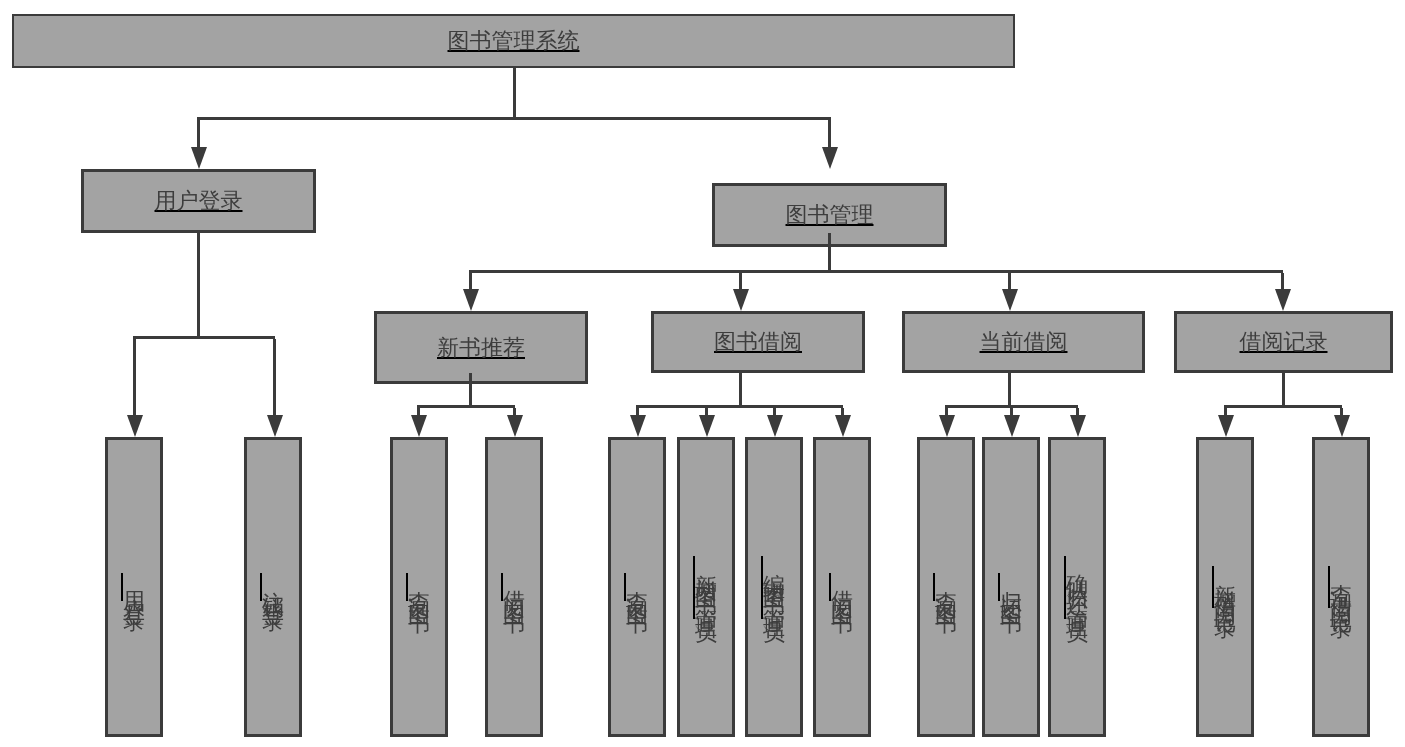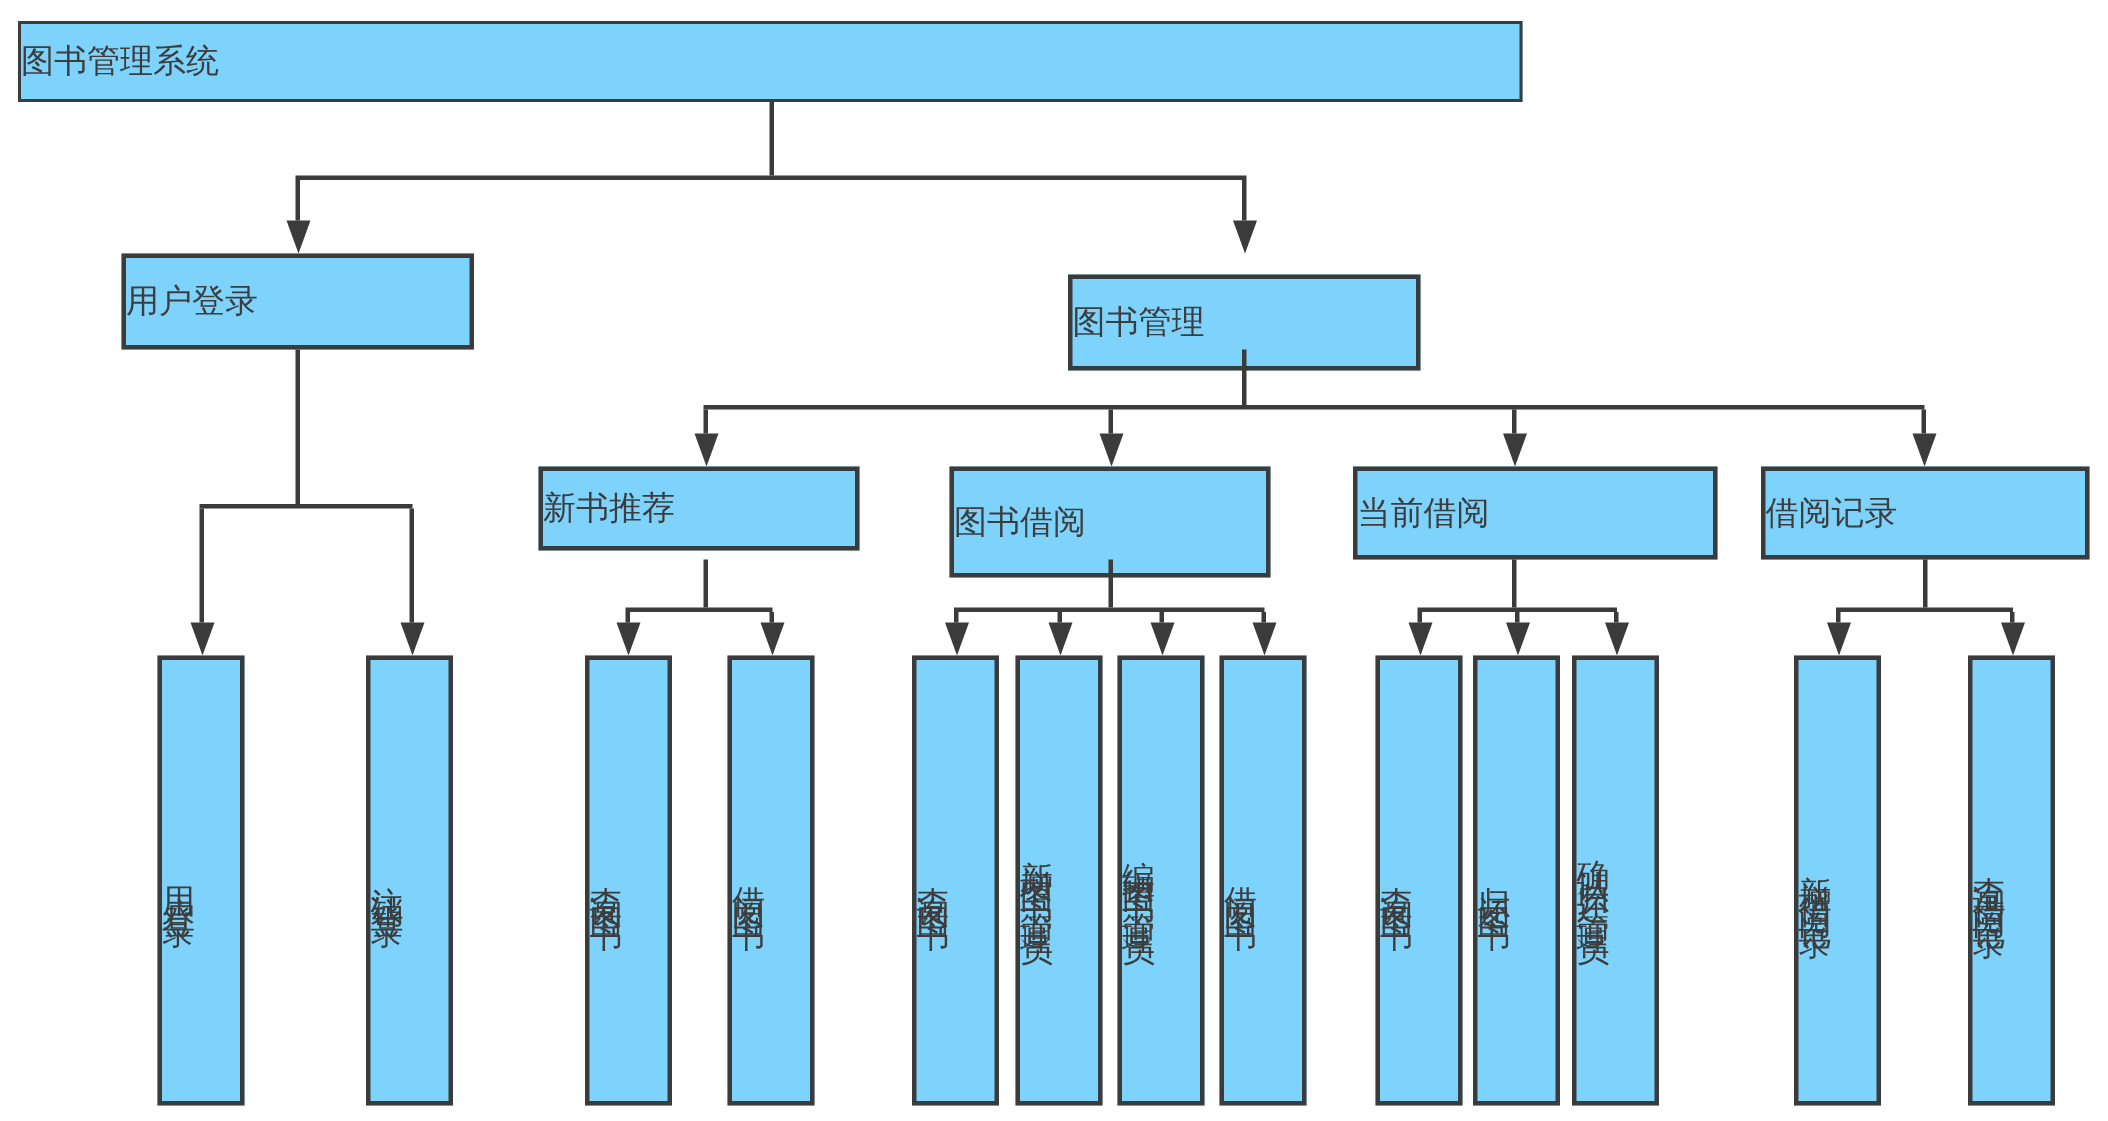--- a/index.html
+++ b/index.html
@@ -8,23 +8,25 @@
     width: 1405px;
     height: 747px;
     background: #ffffff;
     font-family: "Liberation Sans", sans-serif;
     overflow: hidden;
   }
   .node {
     position: absolute;
     box-sizing: border-box;
     border: 3px solid #3b3b3b;
-    background: #7dd3fc;
+    background: #a3a3a3;
     display: flex;
     align-items: center;
+    justify-content: center;
+    text-decoration: underline;
   }
   .node.root { border-width: 2px; }
   .lbl {
     color: #3d3d3d;
     font-size: 22px;
     line-height: 1;
     white-space: nowrap;
   }
   .vbox .lbl {
     writing-mode: vertical-rl;
@@ -89,24 +91,24 @@
   <div class="arrow" style="left:133px;top:339px;height:76px"></div>
   <div class="arrow" style="left:273px;top:339px;height:76px"></div>
 
   <div class="vline" style="left:828px;top:233px;height:37px"></div>
   <div class="hline" style="left:469px;top:270px;width:814px"></div>
   <div class="arrow" style="left:469px;top:273px;height:16px"></div>
   <div class="arrow" style="left:739px;top:273px;height:16px"></div>
   <div class="arrow" style="left:1008px;top:273px;height:16px"></div>
   <div class="arrow" style="left:1281px;top:273px;height:16px"></div>
 
-  <div class="node hbox" style="left:359px;top:311px;width:214px;height:56px">
+  <div class="node hbox" style="left:374px;top:311px;width:214px;height:73px">
     <span class="lbl">新书推荐</span>
   </div>
-  <div class="node hbox" style="left:633px;top:311px;width:214px;height:74px">
+  <div class="node hbox" style="left:651px;top:311px;width:214px;height:62px">
     <span class="lbl">图书借阅</span>
   </div>
   <div class="node hbox" style="left:902px;top:311px;width:243px;height:62px">
     <span class="lbl">当前借阅</span>
   </div>
   <div class="node hbox" style="left:1174px;top:311px;width:219px;height:62px">
     <span class="lbl">借阅记录</span>
   </div>
 
   <div class="vline" style="left:469px;top:373px;height:32px"></div>

